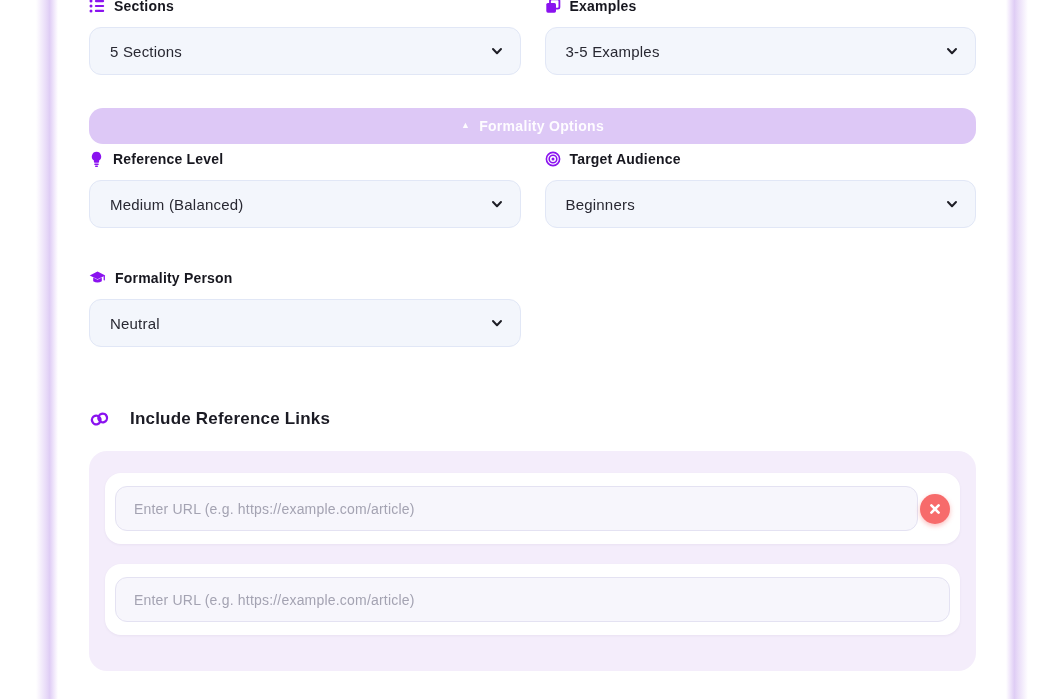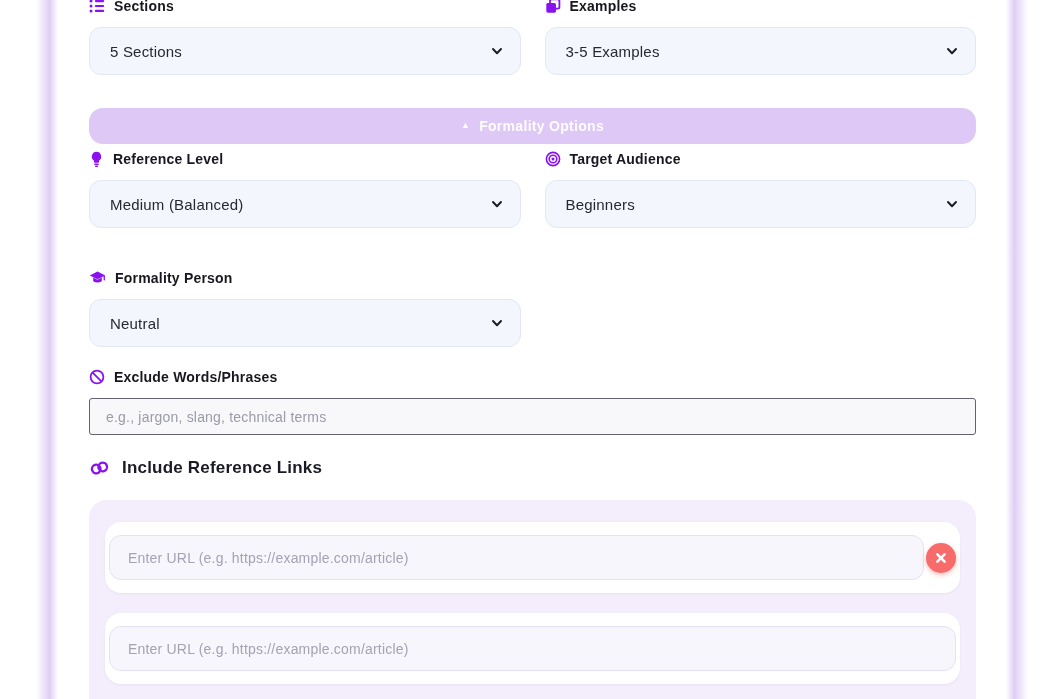--- a/index.html
+++ b/index.html
@@ -63,37 +63,37 @@
     border: 1px solid #62626e;
     border-radius: 3px;
     padding: 0 16px;
     font-family: "Liberation Sans", sans-serif;
     font-size: 14px; color: #3a3a44; letter-spacing: .2px;
     outline: none;
   }
   .exclude-input::placeholder { color: #9b9ba8; }
 
   .ref-heading {
-    margin-top: 21px;
-    display: flex; align-items: center; gap: 12px;
+    margin-top: 60px;
+    display: flex; align-items: center; gap: 20px;
     font-size: 17px; font-weight: 700; letter-spacing: .2px; color: #1b1b24;
     height: 24px;
   }
 
   .ref-container {
     margin-top: 20px;
     background: #f4edfb;
     border-radius: 18px;
     padding: 22px 16px 16px 16px;
     height: 220px;
   }
   .ref-card {
     background: #ffffff;
     border-radius: 16px;
-    padding: 13px 4px;
+    padding: 13px 10px;
     display: flex; align-items: center; gap: 2px;
     box-shadow: 0 1px 3px rgba(40, 20, 80, 0.05);
   }
   .ref-card + .ref-card { margin-top: 20px; }
   .url-input {
     flex: 1 1 auto; height: 45px;
     background: #f7f6fc;
     border: 1px solid #e4e2f2;
     border-radius: 12px;
     padding: 0 18px;
@@ -223,30 +223,20 @@
         <select>
           <option>Neutral</option>
         </select>
         <svg class="chevron" width="16" height="16" viewBox="0 0 16 16">
           <polyline points="4,6 8,10.2 12,6" fill="none" stroke="#1e1e26" stroke-width="2" stroke-linecap="round" stroke-linejoin="round"></polyline>
         </svg>
       </div>
     </div>
   </div>
 
-  <div class="exclude-block">
-    <div class="field-label">
-      <svg width="16" height="16" viewBox="0 0 16 16">
-        <circle cx="8" cy="8" r="6.4" fill="none" stroke="#8a12ef" stroke-width="1.8"></circle>
-        <line x1="3.6" y1="3.7" x2="12.4" y2="12.3" stroke="#8a12ef" stroke-width="1.8"></line>
-      </svg>
-      <span>Exclude Words/Phrases</span>
-    </div>
-    <input class="exclude-input" type="text" placeholder="e.g., jargon, slang, technical terms" style="">
-  </div>
 
   <div class="ref-heading">
     <svg width="21" height="20" viewBox="0 0 21 20">
       <g fill="none" stroke="#8a12ef" stroke-width="2.3" transform="rotate(-18 10.5 10)">
         <circle cx="7.1" cy="10" r="4.3"></circle>
         <circle cx="13.9" cy="10" r="4.3"></circle>
       </g>
     </svg>
     <span>Include Reference Links</span>
   </div>

